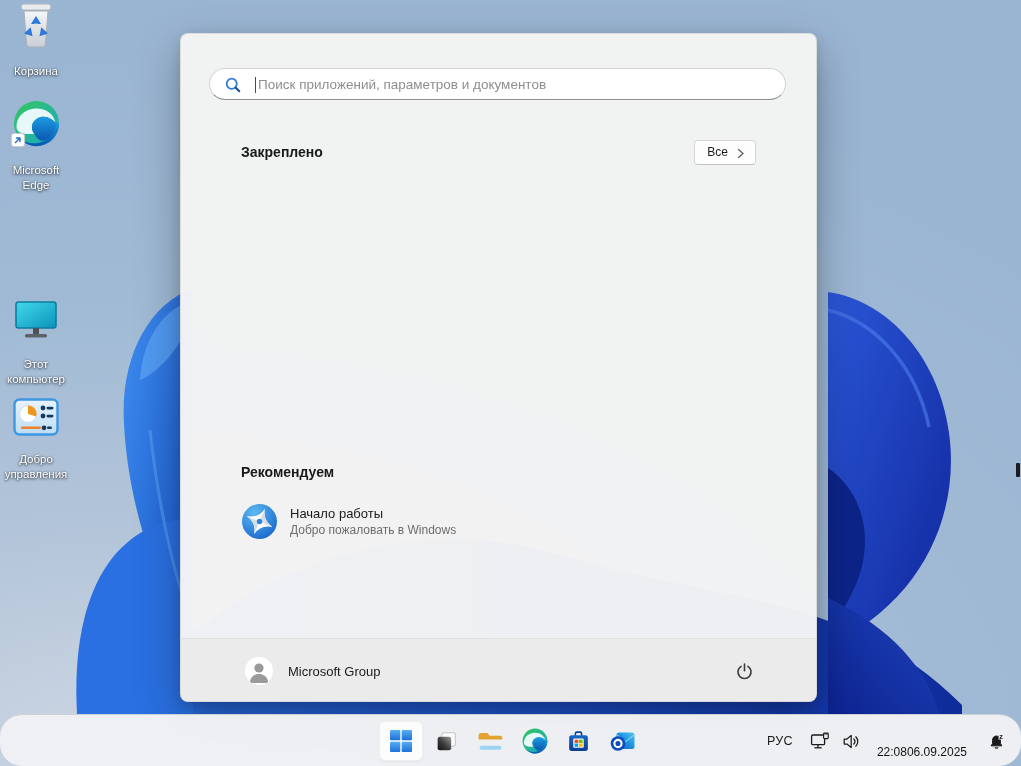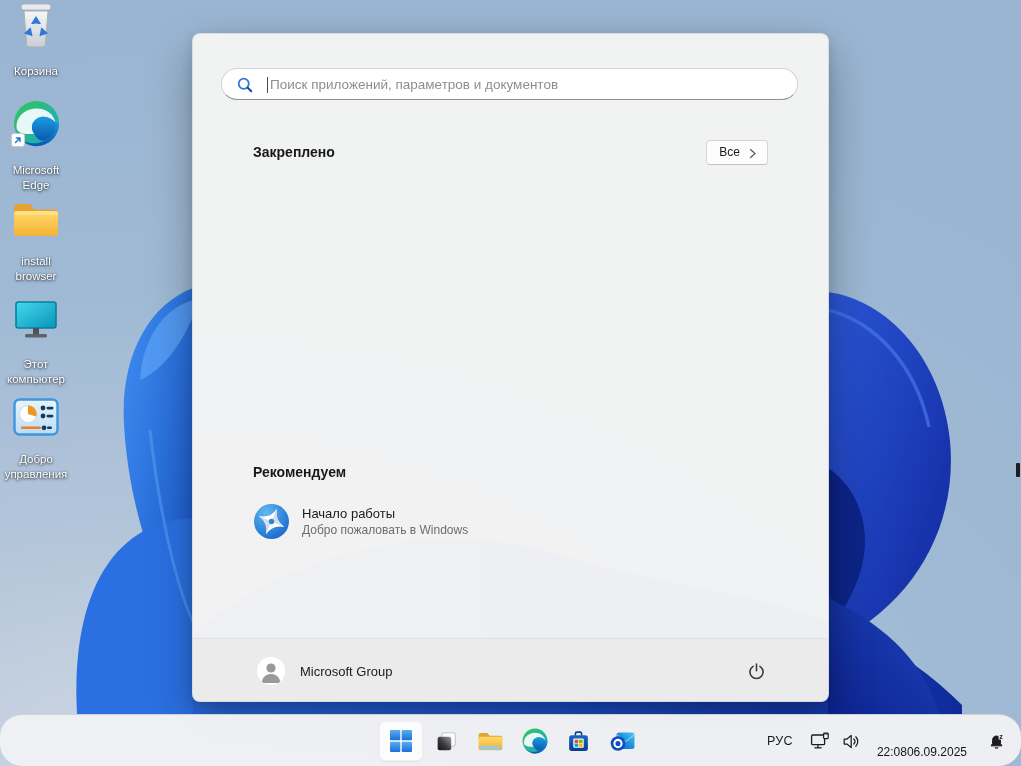--- a/index.html
+++ b/index.html
@@ -13,21 +13,21 @@
   .wallpaper svg { position:absolute; inset:0; display:block; }
 
   
   .desk-icon { position:absolute; left:0; width:72px; display:flex; flex-direction:column;
     align-items:center; cursor:default; }
   .desk-icon .img { display:flex; align-items:flex-end; justify-content:center; }
   .desk-icon .lbl { margin-top:16px; font-size:11.5px; line-height:1.28; color:#fff; text-align:center;
     text-shadow:0 1px 3px rgba(0,0,0,.75), 0 0 2px rgba(0,0,0,.4); max-width:72px; }
 
   
-  .start-menu { position:absolute; left:192px; top:33px; width:637px; height:669px;
+  .start-menu { position:absolute; left:180px; top:33px; width:637px; height:669px;
     background:rgba(243,243,243,.98); border:1px solid rgba(0,0,0,.09); border-radius:8px;
     box-shadow:0 18px 45px rgba(0,0,0,.30), 0 4px 12px rgba(0,0,0,.12); }
   .search-box { position:absolute; left:28px; top:34px; width:577px; height:32px; background:#fff;
     border:1px solid #d4d4d4; border-bottom-color:#909090; border-radius:17px; }
   .search-box .s-icon { position:absolute; left:14px; top:7px; }
   .search-box .caret { position:absolute; left:45px; top:8px; width:1px; height:16px; background:#4a4a4a; }
   .search-box input { position:absolute; left:48px; top:0; width:510px; height:30px; border:none; outline:none;
     background:transparent; font-size:13.5px; color:#1a1a1a; font-family:inherit; }
   .search-box input::placeholder { color:#8e8e8e; opacity:1; }
 
@@ -155,36 +155,20 @@
         <path d="M10.9 17.3 C8.9 14.7 9.3 11.2 12.3 9.4 C15 7.8 19.2 8.5 21.6 11.5 C22 15.5 19.8 18.8 16.4 20.4 C14 21.5 12.3 19.8 10.9 17.3 Z" fill="url(#de2)"></path>
       </svg>
       <svg width="14" height="14" viewBox="0 0 14 14" style="position:absolute; left:-2px; bottom:0;">
         <rect x="0.5" y="0.5" width="13" height="13" rx="2.5" fill="#fff" stroke="#c9cdd2"></rect>
         <path d="M4.5 9.5 L9 5 M9 5 H5.4 M9 5 V8.6" stroke="#1f6fd0" stroke-width="1.4" fill="none" stroke-linecap="round"></path>
       </svg>
     </div>
     <div class="lbl">Microsoft Edge</div>
   </div>
 
-  <div class="desk-icon" style="top:200px;">
-    <div class="img">
-      <svg width="50" height="38" viewBox="0 0 50 38">
-        <defs>
-            <linearGradient id="fG" x1="0" y1="0" x2="0" y2="1">
-          <stop offset="0" stop-color="#ffd968"></stop>
-              <stop offset="1" stop-color="#f4b235"></stop>
-            </linearGradient>
-          </defs>
-        <path d="M3 8 Q3 4 7 4 H19 L23.5 9.5 H43 Q47 9.5 47 13.5 V16 H3 Z" fill="#e3a232"></path>
-        <rect x="3" y="11" width="44" height="25" rx="3.5" fill="url(#fG)"></rect>
-        <rect x="3" y="11" width="44" height="4" rx="2" fill="#ffe494" opacity=".7"></rect>
-      </svg>
-    </div>
-    <div class="lbl">install browser</div>
-  </div>
 
   <div class="desk-icon" style="top:299px;">
     <div class="img">
       <svg width="46" height="42" viewBox="0 0 46 42">
         <defs>
             <linearGradient id="pcG" x1="0" y1="0" x2="1" y2="1">
           <stop offset="0" stop-color="#43d9ec"></stop>
               <stop offset="1" stop-color="#0b93ba"></stop>
             </linearGradient>
           </defs>

